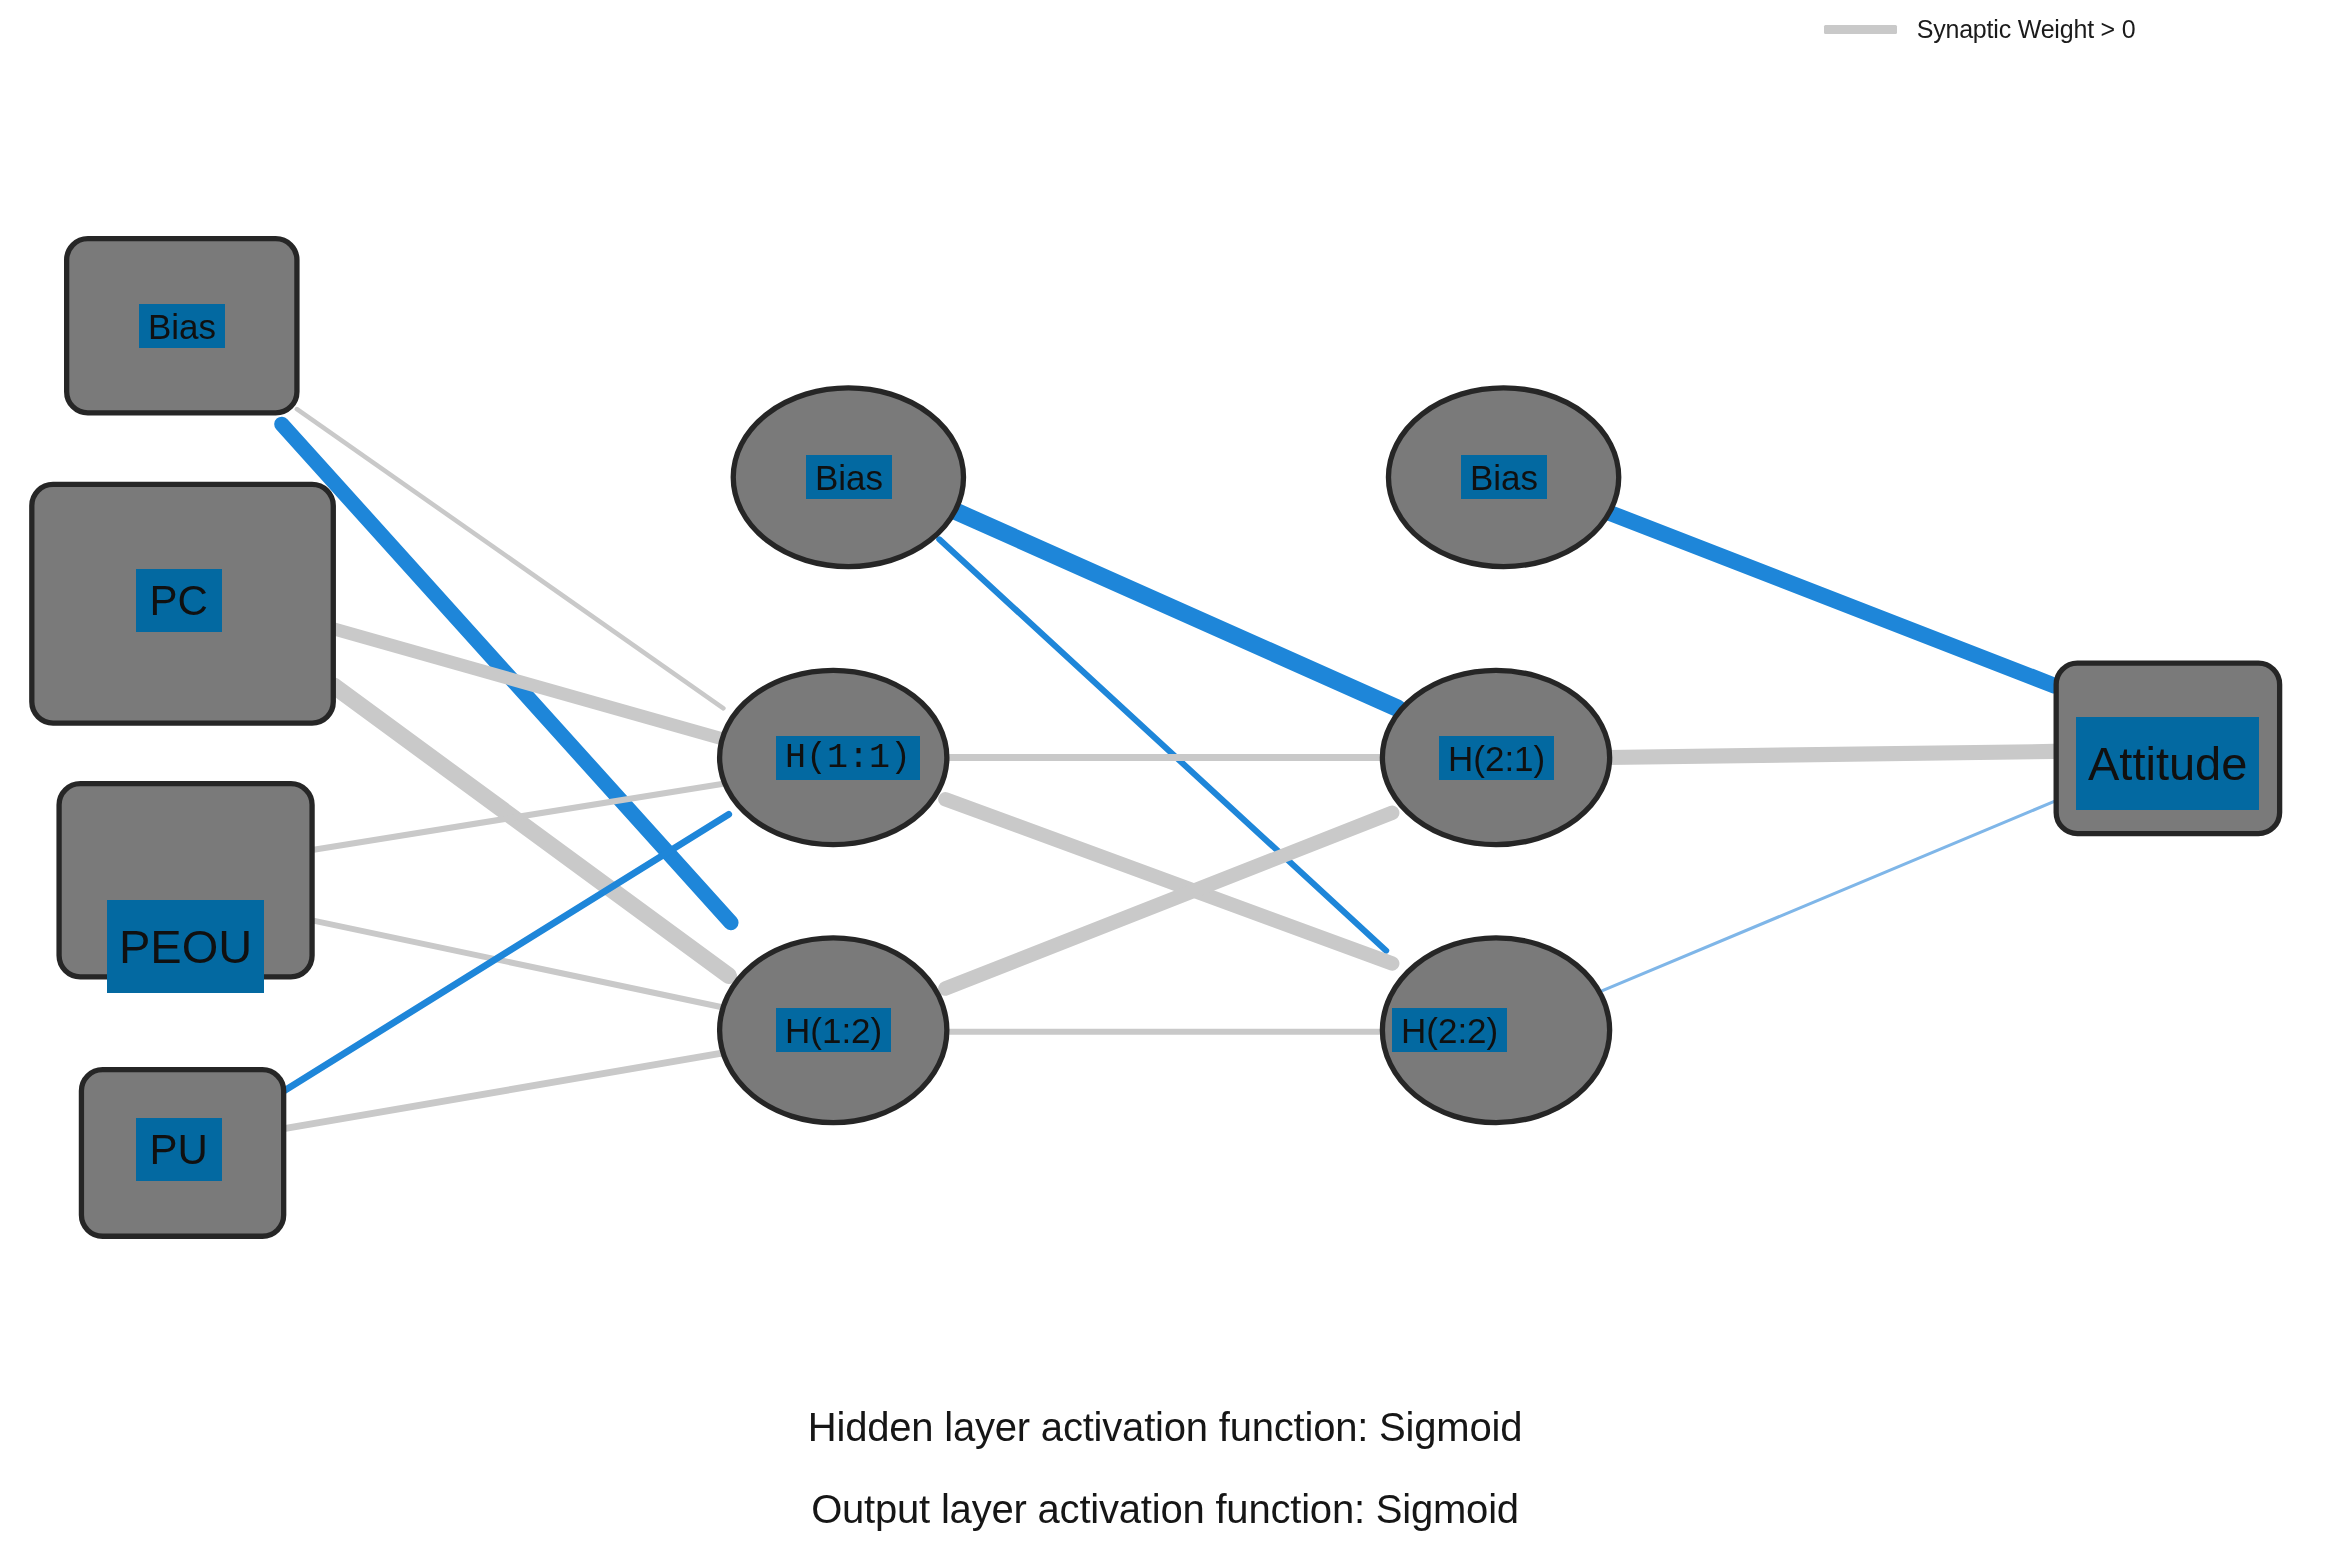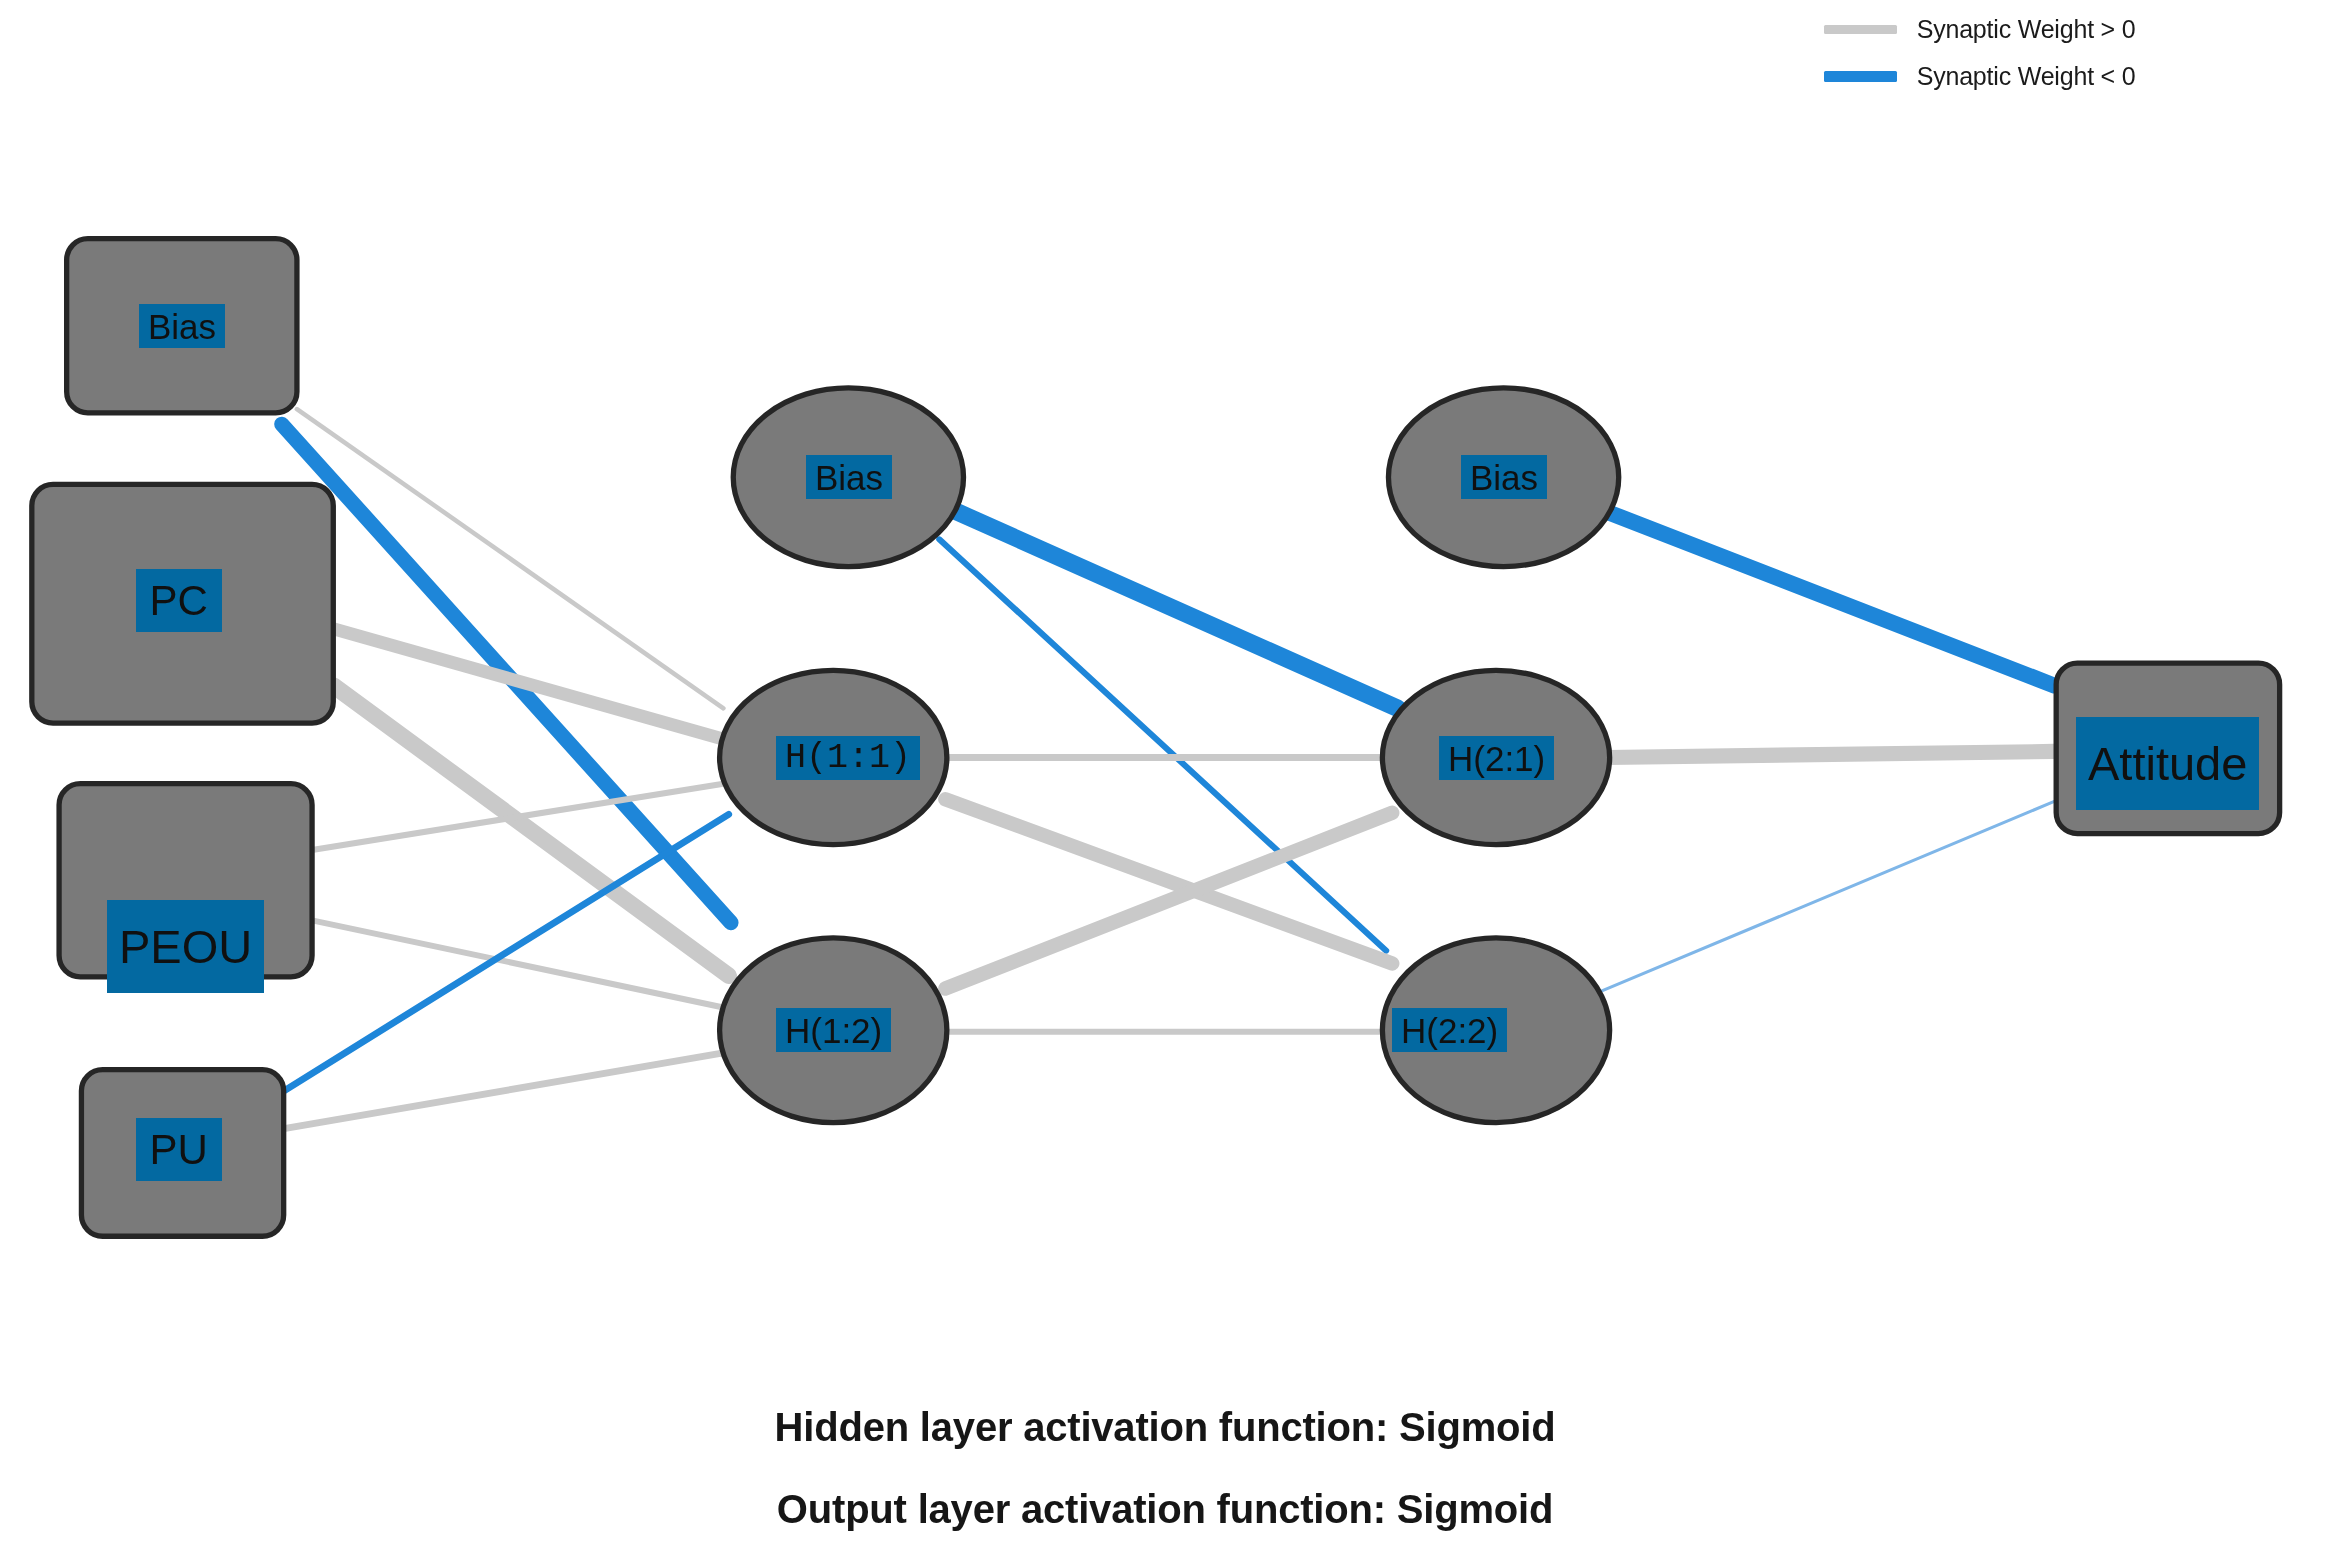--- a/index.html
+++ b/index.html
@@ -15,21 +15,21 @@
   
   .legend{position:absolute;right:21px;top:6px;width:485px;}
   .legend-row{display:flex;align-items:center;justify-content:flex-start;height:47px;}
   .legend-swatch{width:73px;height:8.3px;border-radius:1.5px;flex:0 0 auto;margin-right:19.7px;}
   .legend-swatch.pos{background:#c9c9c9;}
   .legend-swatch.neg{background:#1e86d9;height:10.6px;}
   .legend-label{font-size:25px;line-height:1;color:#1b1b1b;white-space:nowrap;letter-spacing:-0.2px;}
 
   
   .captions{position:absolute;left:0;right:0;top:1386px;text-align:center;}
-  .caption-line{font-size:40px;line-height:82px;color:#161616;letter-spacing:-0.2px;font-weight:bold;}
+  .caption-line{font-size:40px;line-height:82px;color:#161616;letter-spacing:-0.2px;}
 
   
   .chip{
     position:absolute;background:#0369a1;color:#101010;
     display:flex;align-items:center;justify-content:center;
     white-space:nowrap;line-height:1;
     font-family:"Liberation Sans","DejaVu Sans",sans-serif;
   }
   .chip.small{font-size:35px;padding:4.5px 9px;}
   .chip.med{font-size:47px;padding:23px 12px;}
@@ -87,24 +87,20 @@
       <div class="chip small" style="left: 1439px; top: 736px;">H(2:1)</div>
       <div class="chip small" style="left: 1392px; top: 1008px; text-align: center;">H(2:2)</div>
       <div class="chip med" style="left: 2076px; top: 717px;">Attitude</div>
     </div>
 
   <div class="legend">
     <div class="legend-row">
       <span class="legend-swatch pos"></span>
       <span class="legend-label">Synaptic Weight &gt; 0</span>
     </div>
-    <div class="legend-row">
-      <span class="legend-swatch neg"></span>
-      <span class="legend-label">Synaptic Weight &lt; 0</span>
-    </div>
   </div>
 
   <div class="captions">
     <div class="caption-line">Hidden layer activation function: Sigmoid</div>
     <div class="caption-line">Output layer activation function: Sigmoid</div>
   </div>
 
 </div>
 
 

